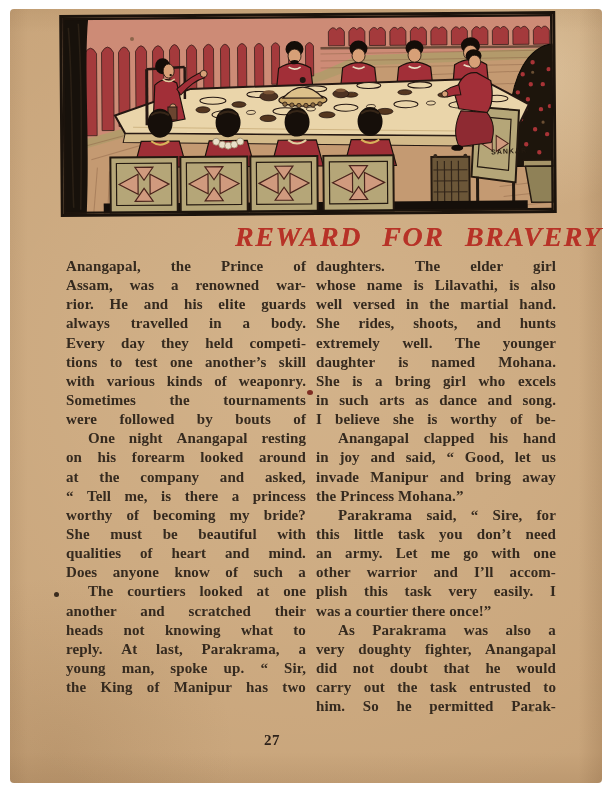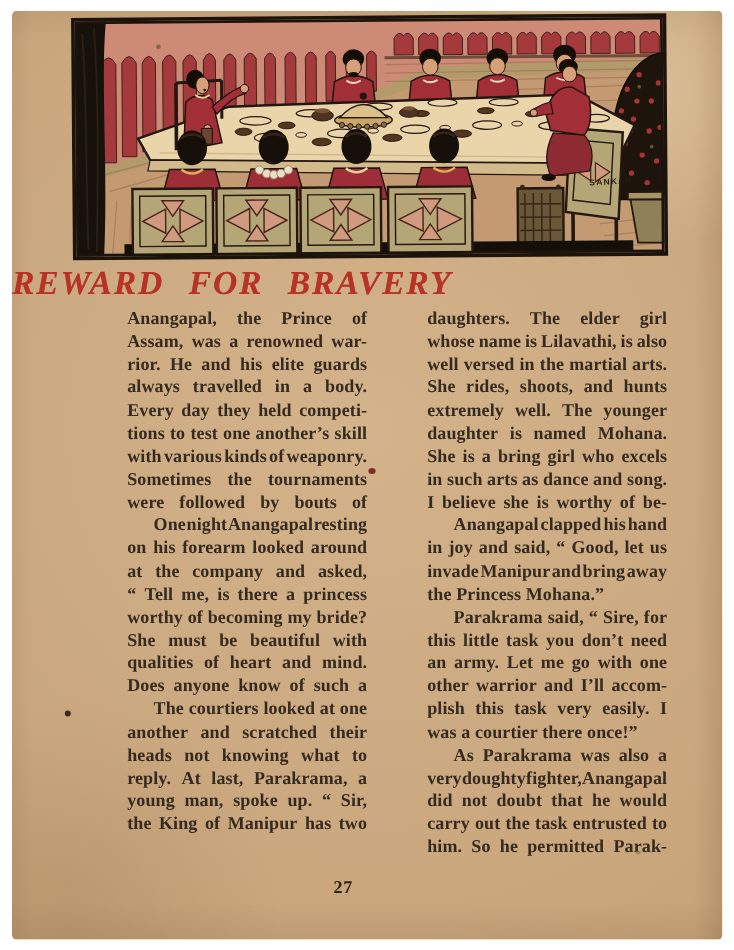--- a/index.html
+++ b/index.html
@@ -18,35 +18,35 @@
       #c8a47a;
     border-radius:4px;
   }
   .illo{
     position:absolute;left:53px;top:7px;width:490px;height:196px;
     transform:rotate(-0.45deg);
     outline:3px solid #1b130c;background:#c49a72;
   }
   .illo svg{display:block;}
   .title{
-    position:absolute;left:0;top:212px;width:100%;margin:0;text-align:left;
+    position:absolute;left:0;top:212px;width:100%;margin:0;text-align:right;
     font-family:"Liberation Serif",serif;font-style:italic;font-weight:bold;
     font-size:28px;color:#b73227;letter-spacing:1.5px;word-spacing:12px;
     text-shadow:0 0 .5px rgba(183,50,39,.6);
   }
   .columns{
     position:absolute;left:56px;top:248px;display:flex;gap:10px;
     color:#352a1f;font-size:15px;font-weight:bold;letter-spacing:.1px;
   }
   .col{width:240px;}
-  .line{height:19.15px;line-height:19.15px;white-space:nowrap;margin-left:40px;}
+  .line{height:19.15px;line-height:19.15px;white-space:nowrap;}
   .line.j{display:flex;justify-content:space-between;}
   .line.ind{padding-left:22px;}
   .pagenum{
-    position:absolute;left:254px;top:723px;width:30px;text-align:right;
+    position:absolute;left:254px;top:723px;width:30px;text-align:left;
     font-size:15px;font-weight:bold;color:#2d221a;letter-spacing:.5px;
   }
   .speck{position:absolute;border-radius:50%;}
   .speck1{left:44px;top:583px;width:5px;height:5px;background:#3a2b1d;}
   .speck2{left:297px;top:381px;width:6px;height:5px;background:#7d2c22;}
   .speck3{left:120px;top:28px;width:4px;height:4px;background:#6f5637;opacity:.7;}
   .speck4{left:520px;top:700px;width:4px;height:3px;background:#8a6c45;opacity:.6;}
 </style>
 </head>
 <body>
@@ -529,21 +529,21 @@
           <span>Lilavathi,</span>
           <span>is</span>
           <span>also</span>
         </div>
         <div class="line j">
           <span>well</span>
           <span>versed</span>
           <span>in</span>
           <span>the</span>
           <span>martial</span>
-          <span>arts.</span>
+          <span>hand.</span>
         </div>
         <div class="line j">
           <span>She</span>
           <span>rides,</span>
           <span>shoots,</span>
           <span>and</span>
           <span>hunts</span>
         </div>
         <div class="line j">
           <span>extremely</span>

